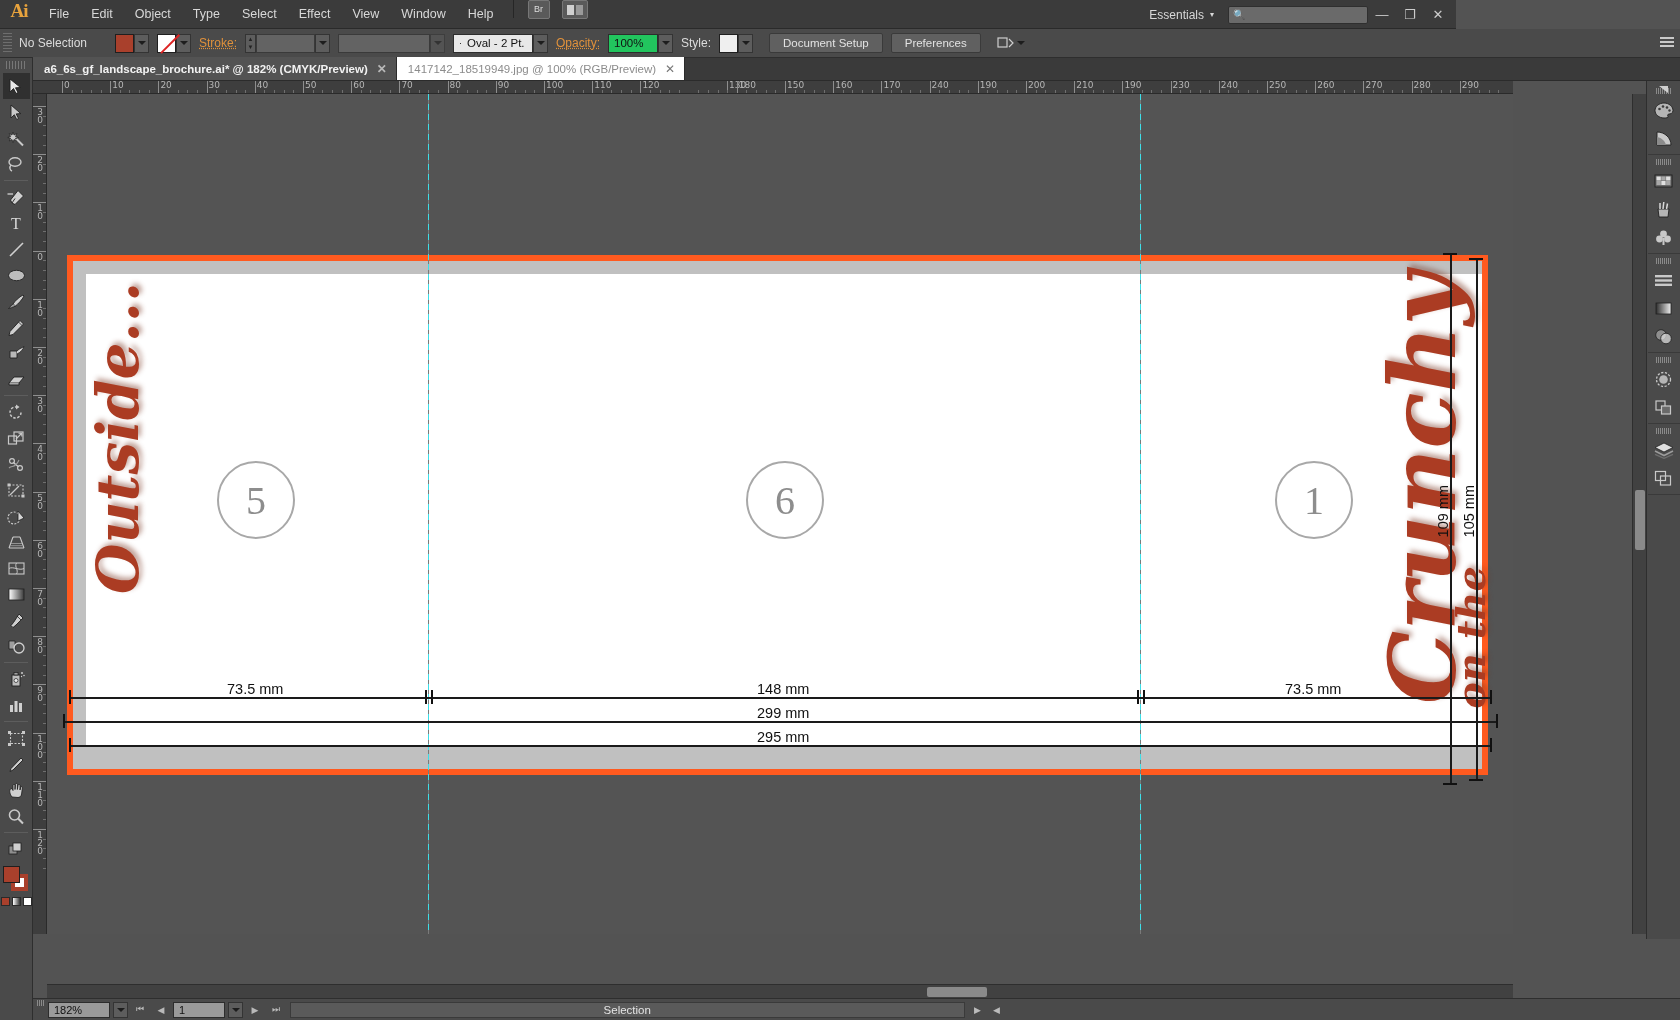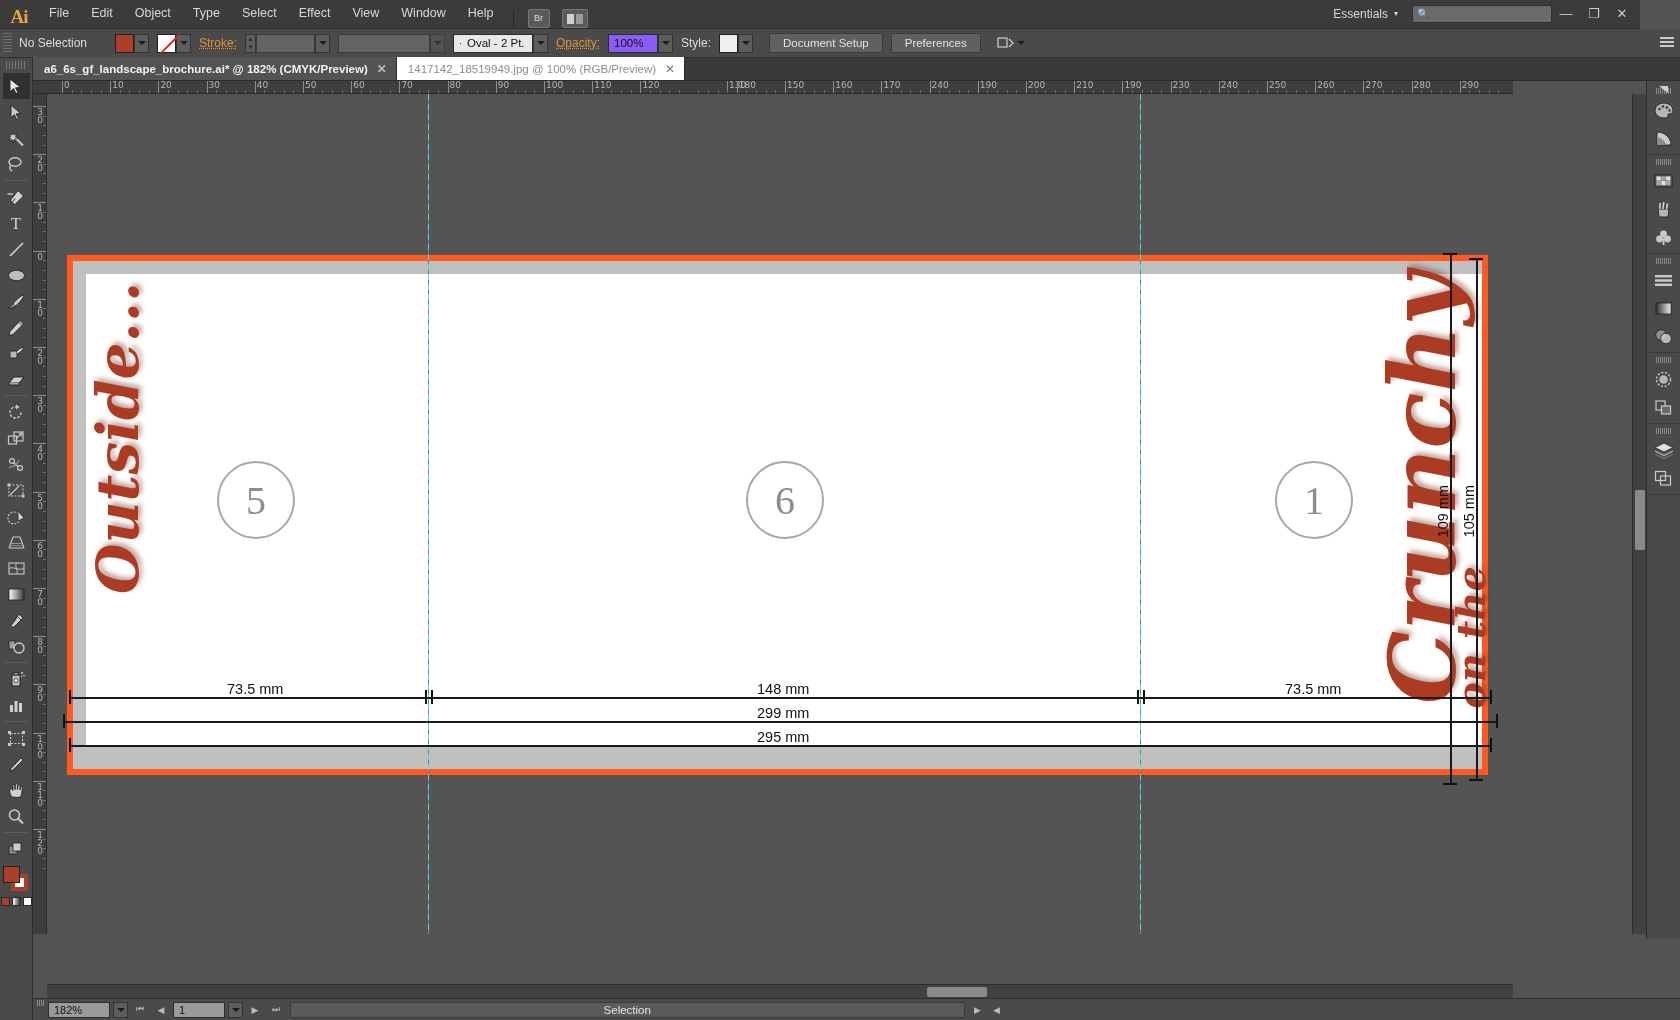--- a/index.html
+++ b/index.html
@@ -6,22 +6,22 @@
   html,body{ width:1680px; height:1020px; overflow:hidden; }
   body{
     font-family:"Liberation Sans", sans-serif;
     background:#535353; color:#d4d4d4; font-size:12px;
     -webkit-font-smoothing:antialiased;
   }
   .app{ position:relative; width:1680px; height:1020px; }
 
   
   .menubar{
-    position:absolute; left:0; top:0; width:1640px; height:29px;
-    background:#3b3b3b; display:flex; align-items:flex-end;
+    position:absolute; left:0; top:0; width:1456px; height:29px;
+    background:#3b3b3b; display:flex; align-items:flex-start;
     border-bottom:1px solid #2a2a2a;
   }
   .ai-logo{
     width:38px; text-align:center; color:#e8a33d; font-weight:bold;
     font-size:19px; font-family:"Liberation Serif", serif; letter-spacing:-1px;
   }
   .menu-item{
     padding:0 11px; height:29px; line-height:29px; font-size:12.5px;
     color:#d8d8d8; cursor:default; white-space:nowrap;
   }
@@ -80,21 +80,21 @@
     display:flex;align-items:center;justify-content:center;
   }
   .dd::after{ content:""; border-left:4px solid transparent;border-right:4px solid transparent;
               border-top:4px solid #1d1d1d; }
   .stepper{
     width:11px;height:19px; display:flex;flex-direction:column;
     background:#5d5d5d;border:1px solid #343434;
   }
   .stepper span{ flex:1; display:flex;align-items:center;justify-content:center; font-size:6px; color:#222;}
   .field{
-    height:19px;background:#8b5cf6;border:1px solid #2d2d2d;
+    height:19px;background:#22c55e;border:1px solid #2d2d2d;
     display:flex;align-items:center;padding:0 5px;color:#111;font-size:11.5px;
   }
   .field.light{ background:#e8e8e8; color:#111; }
   .field.dark{ background:#636363; border:1px solid #3a3a3a; }
   .cbtn{
     height:20px;background:#606060;border:1px solid #3a3a3a;border-radius:2px;
     padding:0 13px;display:flex;align-items:center;color:#e2e2e2;font-size:11.5px;
   }
   .gap{ width:8px; }
   .cb-right{ margin-left:auto; padding-right:6px; display:flex;align-items:center;gap:6px;}

